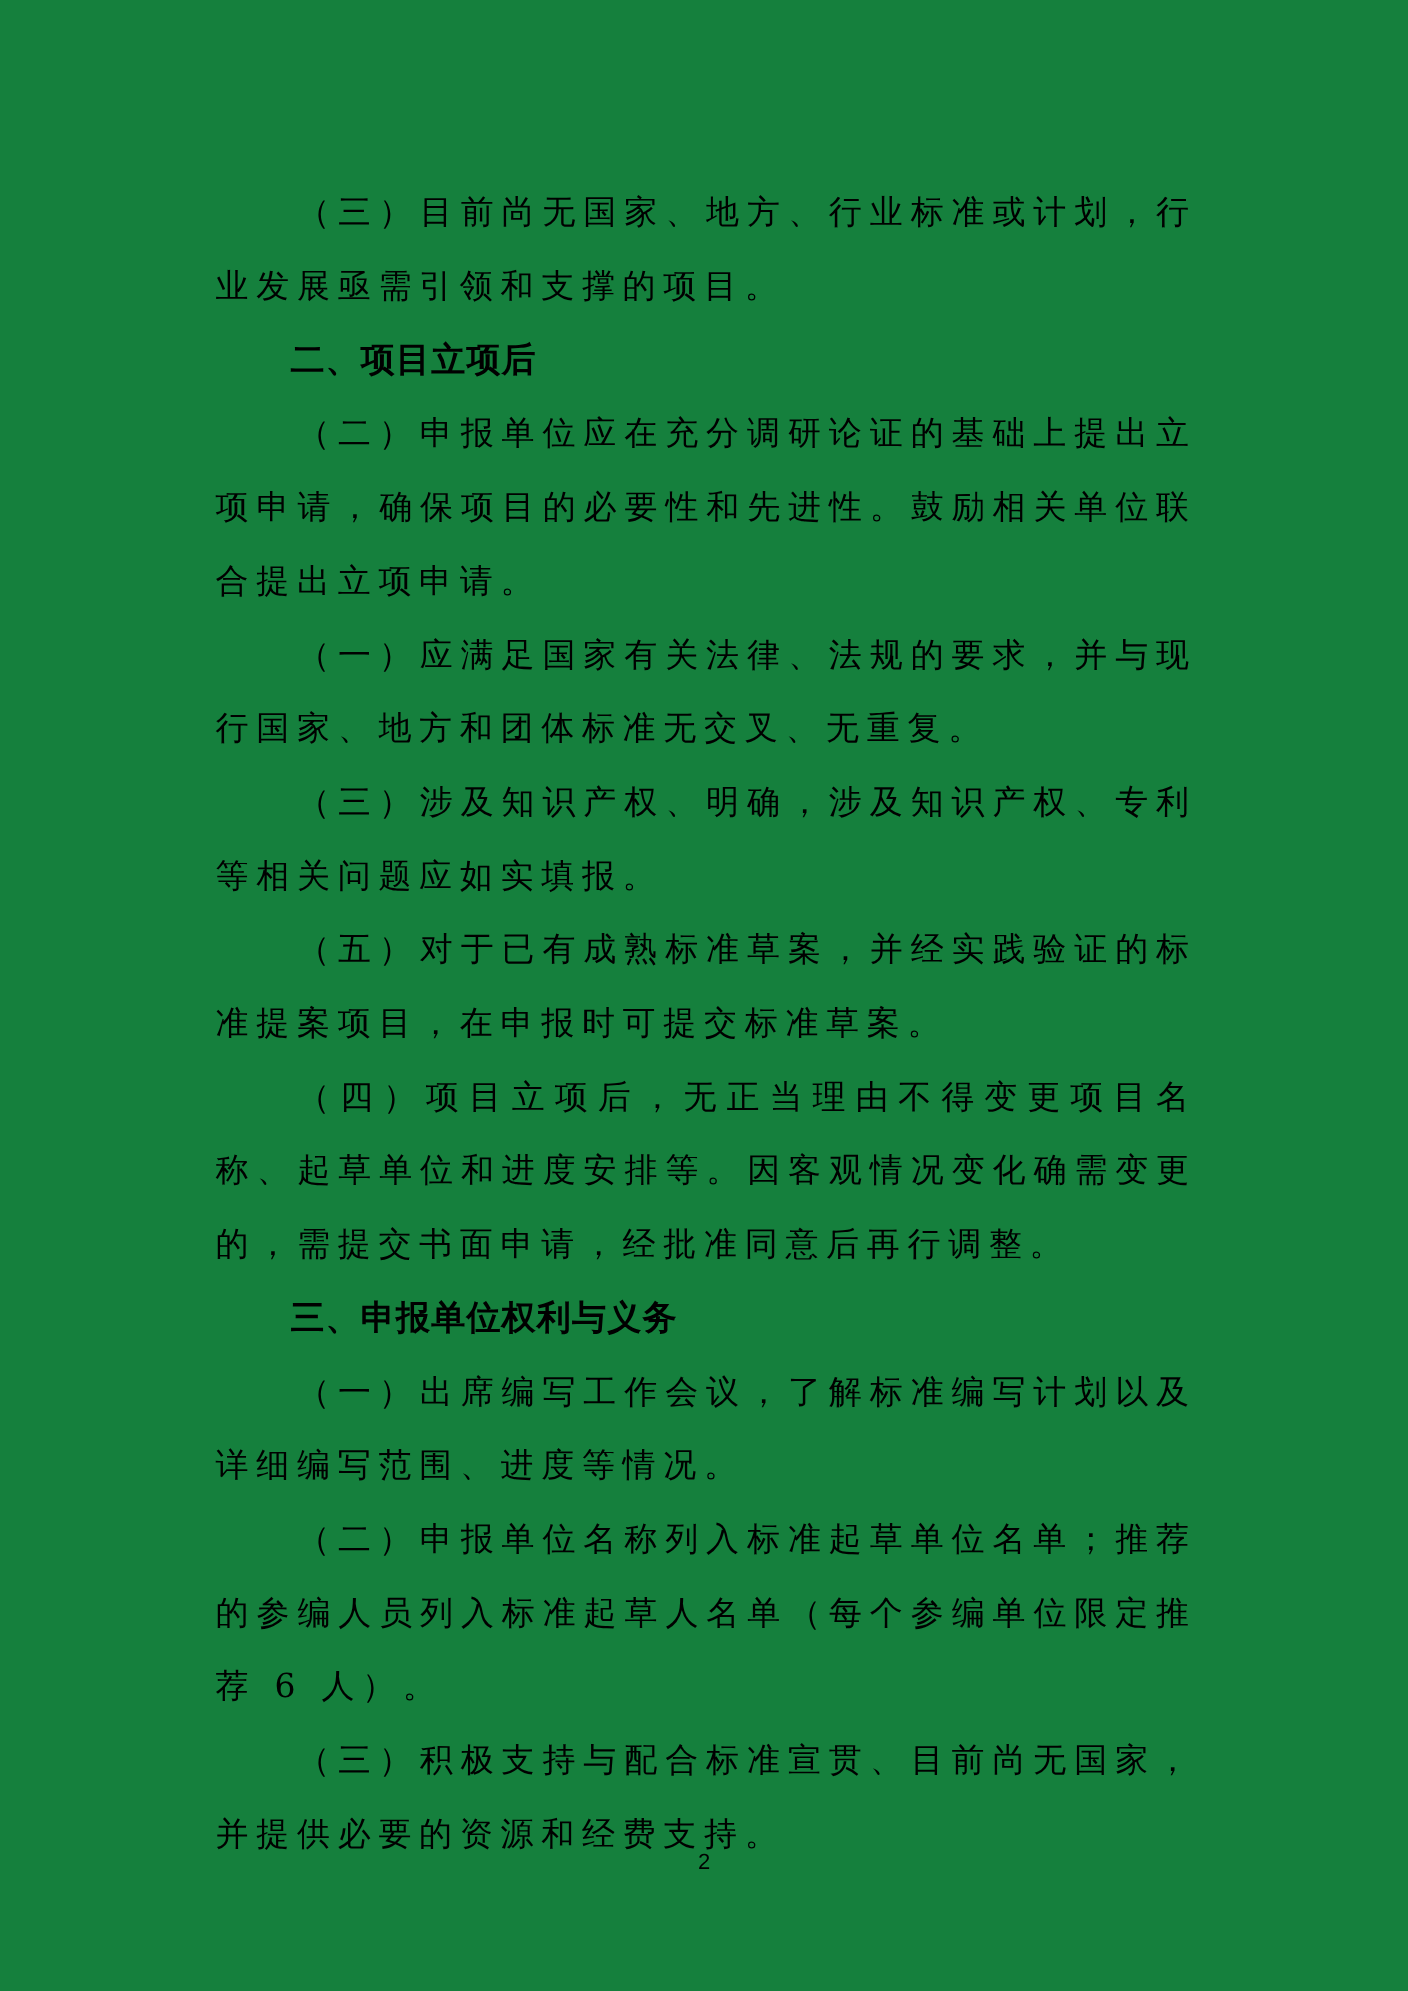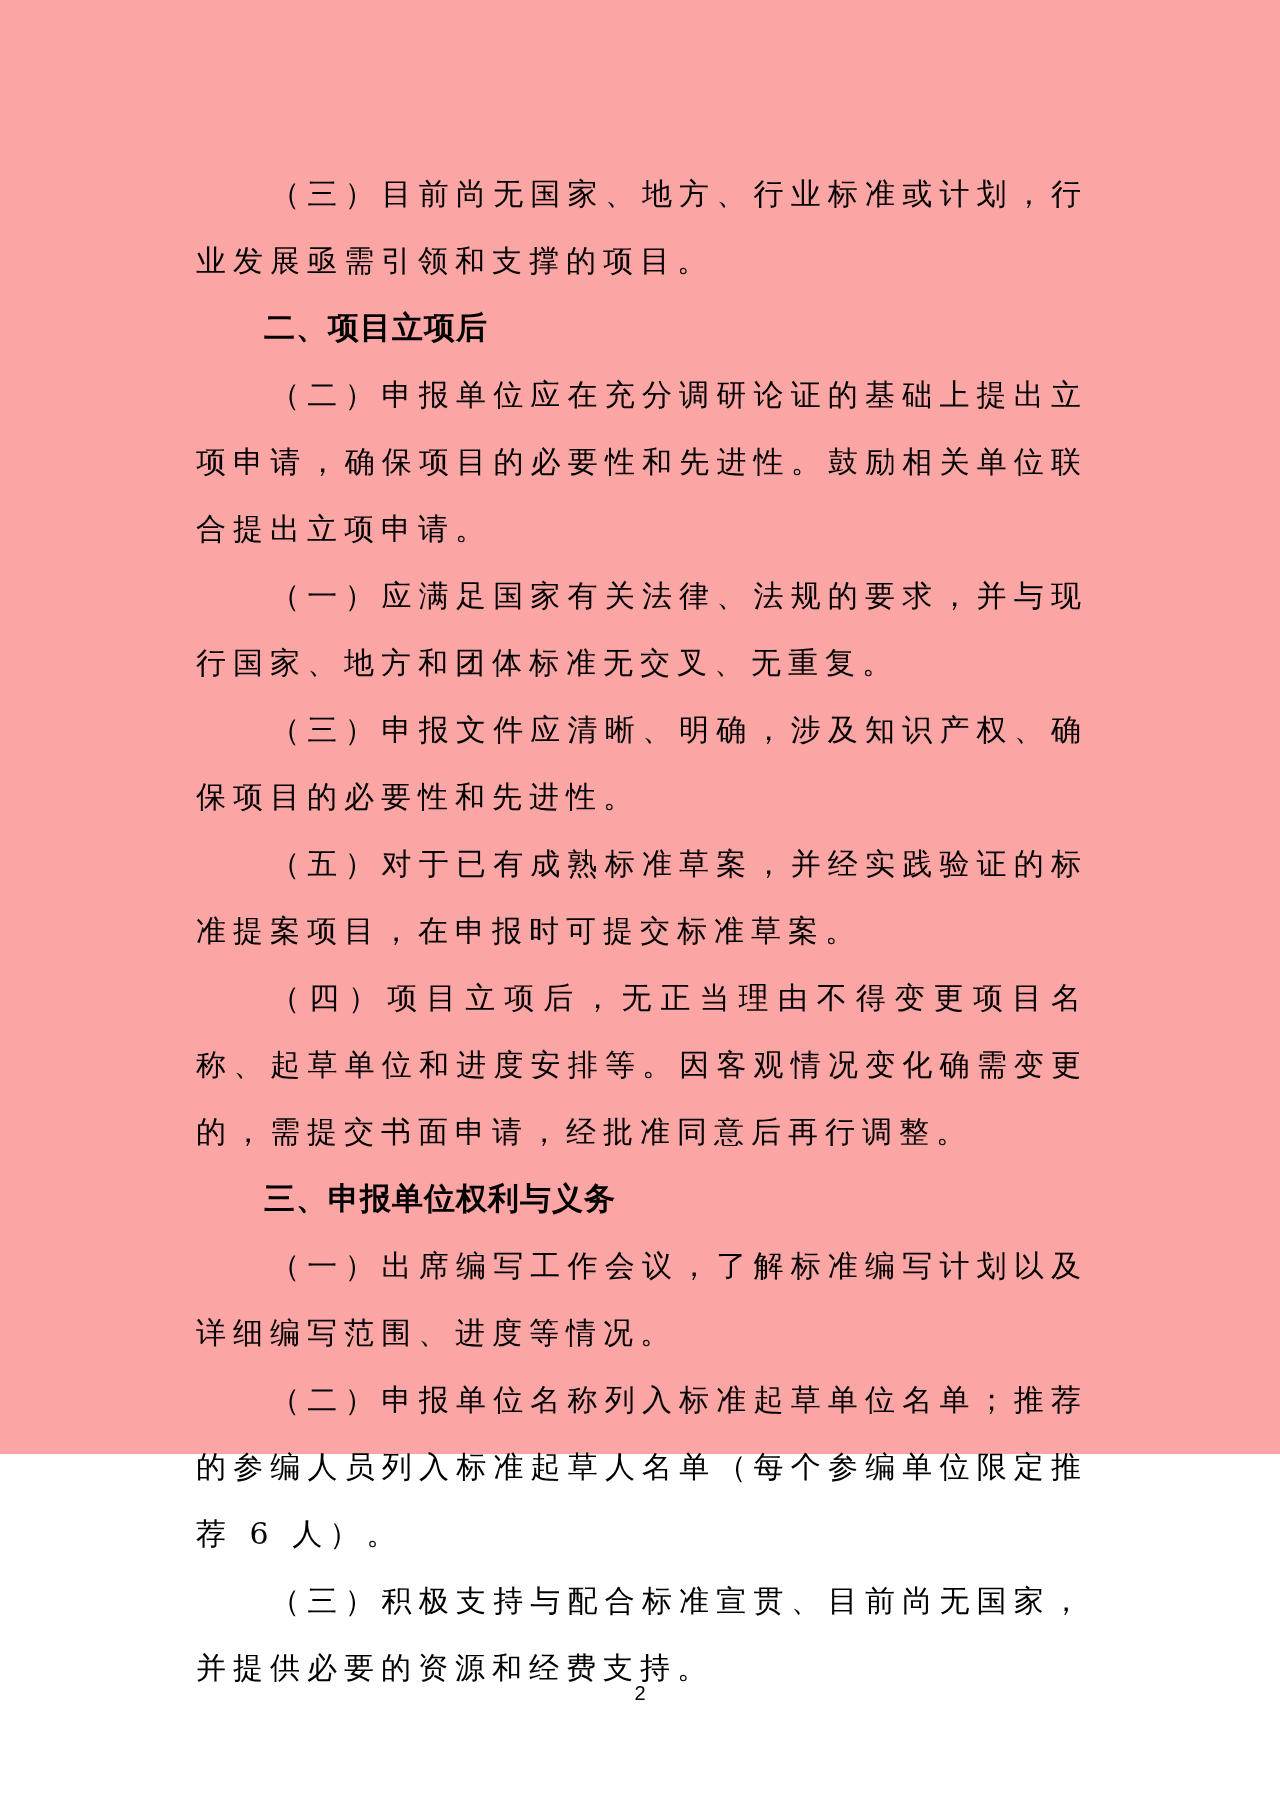--- a/index.html
+++ b/index.html
@@ -10,22 +10,22 @@
     body {
       width: 1280px;
       height: 1810px;
       position: relative;
       overflow: hidden;
     }
     .page {
       position: absolute;
       left: 0; top: 0;
       width: 1280px;
-      height: 1454px;
-      background: #fca5a5;
+      height: 1810px;
+      background: #15803d;
     }
     .content {
       position: absolute;
       left: 196px;
       top: 160px;
       width: 892px;
       color: #000000;
       font-family: "DejaVu Serif", "Liberation Serif", serif;
     }
     .para {
@@ -60,21 +60,21 @@
   </style>
 </head>
 <body>
 
 <div class="page">
   <div class="content">
     <p class="para">（三）目前尚无国家、地方、行业标准或计划，行业发展亟需引领和支撑的项目。</p>
     <p class="heading">二、项目立项后</p>
     <p class="para">（二）申报单位应在充分调研论证的基础上提出立项申请，确保项目的必要性和先进性。鼓励相关单位联合提出立项申请。</p>
     <p class="para">（一）应满足国家有关法律、法规的要求，并与现行国家、地方和团体标准无交叉、无重复。</p>
-    <p class="para">（三）申报文件应清晰、明确，涉及知识产权、确保项目的必要性和先进性。</p>
+    <p class="para">（三）涉及知识产权、明确，涉及知识产权、专利等相关问题应如实填报。</p>
     <p class="para">（五）对于已有成熟标准草案，并经实践验证的标准提案项目，在申报时可提交标准草案。</p>
     <p class="para">（四）项目立项后，无正当理由不得变更项目名称、起草单位和进度安排等。因客观情况变化确需变更的，需提交书面申请，经批准同意后再行调整。</p>
     <p class="heading">三、申报单位权利与义务</p>
     <p class="para">（一）出席编写工作会议，了解标准编写计划以及详细编写范围、进度等情况。</p>
     <p class="para">（二）申报单位名称列入标准起草单位名单；推荐的参编人员列入标准起草人名单（每个参编单位限定推荐 6 人）。</p>
     <p class="para">（三）积极支持与配合标准宣贯、目前尚无国家，并提供必要的资源和经费支持。</p>
   </div>
   <div class="page-number">2</div>
 </div>
 

